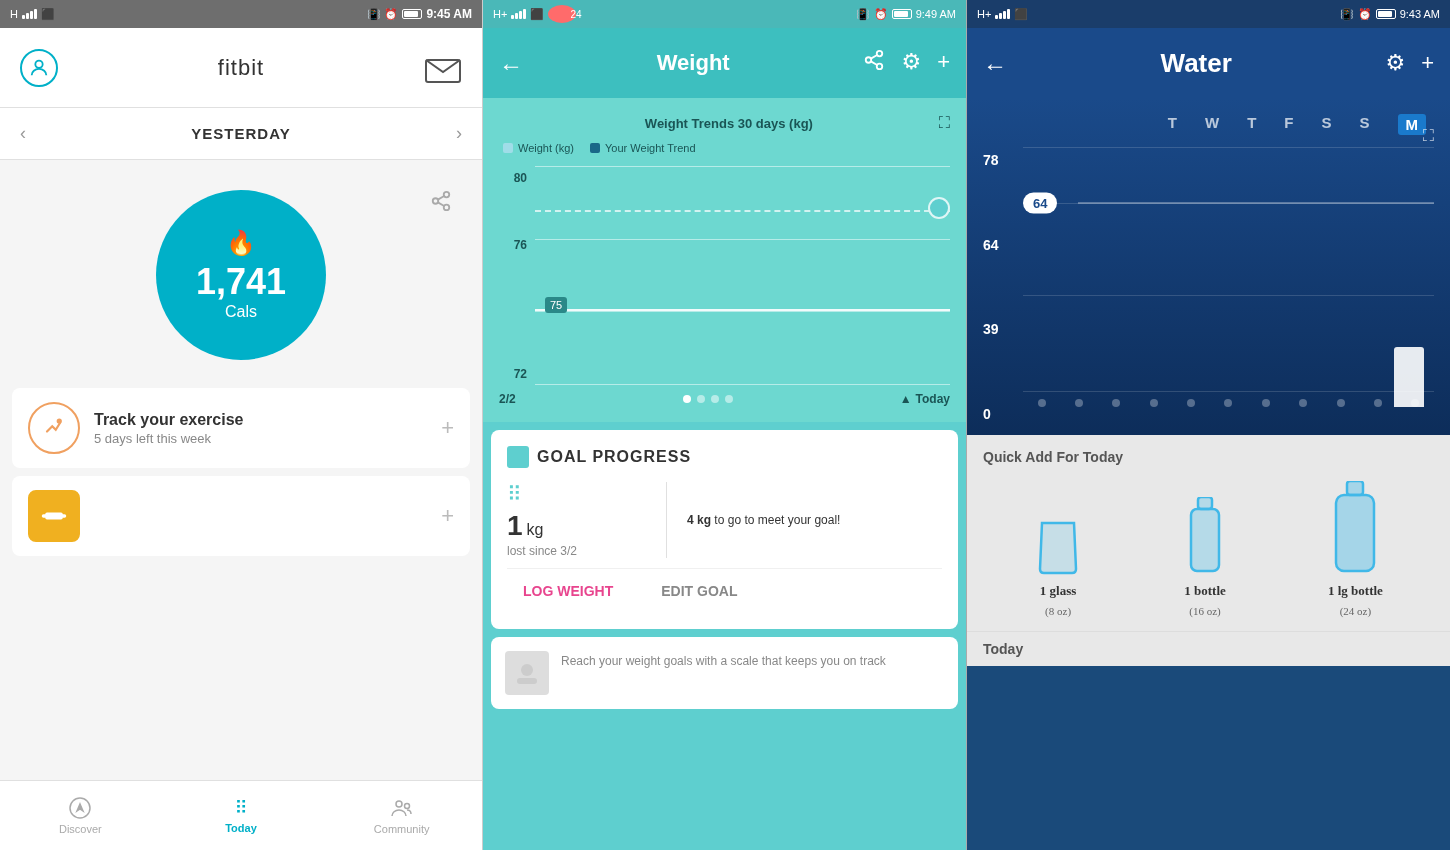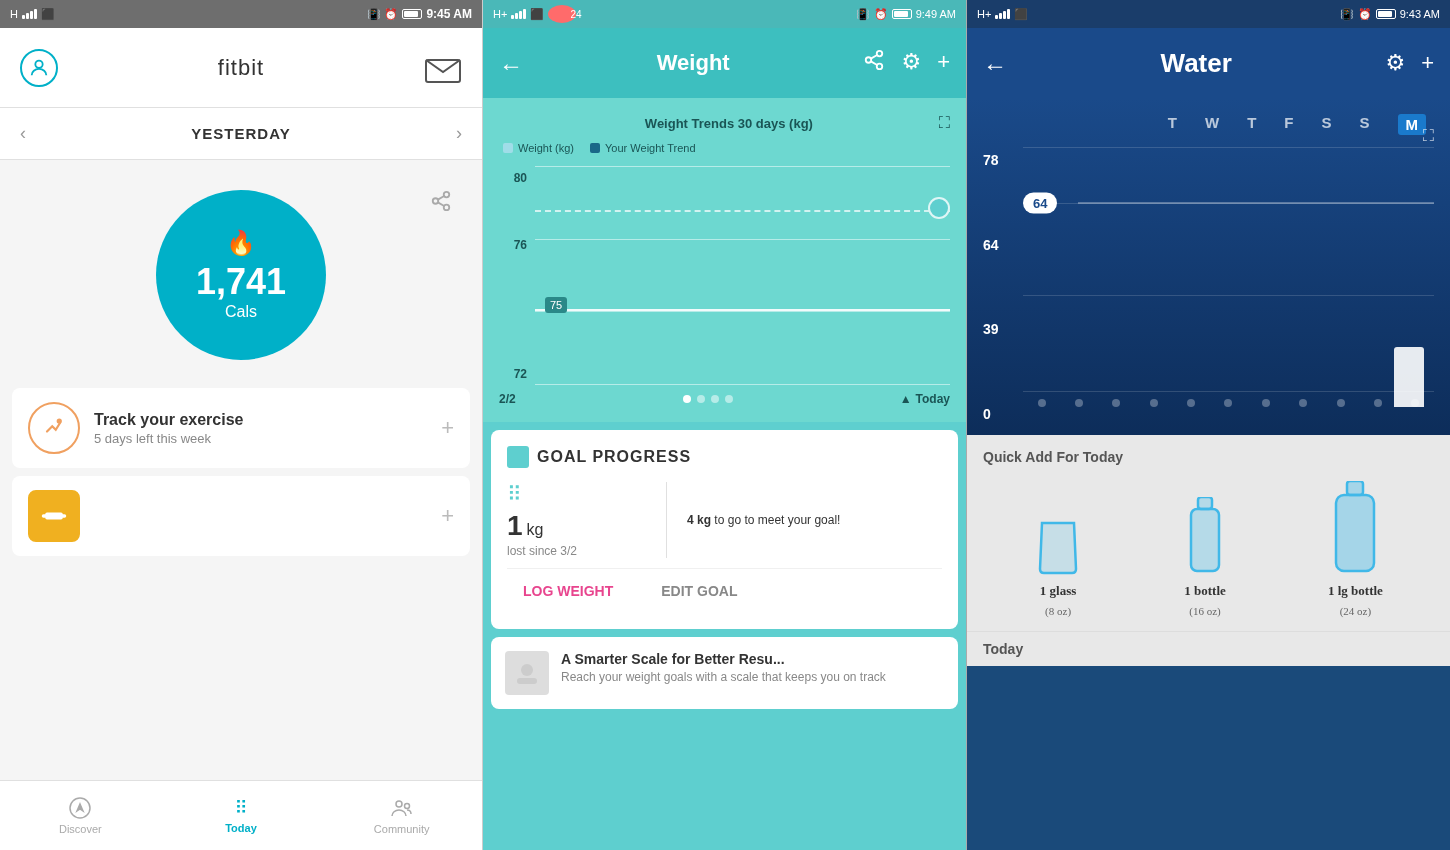--- a/index.html
+++ b/index.html
@@ -367,21 +367,20 @@
   </div>
 
   <div class="article-preview">
     <div class="article-thumb">
       <svg width="30" height="30" viewBox="0 0 30 30" fill="none">
           <circle cx="15" cy="12" r="6" fill="#ccc"></circle>
           <rect x="5" y="20" width="20" height="6" rx="3" fill="#ccc"></rect>
         </svg>
     </div>
     <div class="article-text">
-      <div class="article-title">A Smarter Scale for Better Resu...</div>
       <div class="article-desc">Reach your weight goals with a scale that keeps you on track</div>
     </div>
   </div>
 </div>
 
 <div class="panel3">
 
   <div class="status-bar3">
     <div class="sb-icons">
       <span>H+</span>

